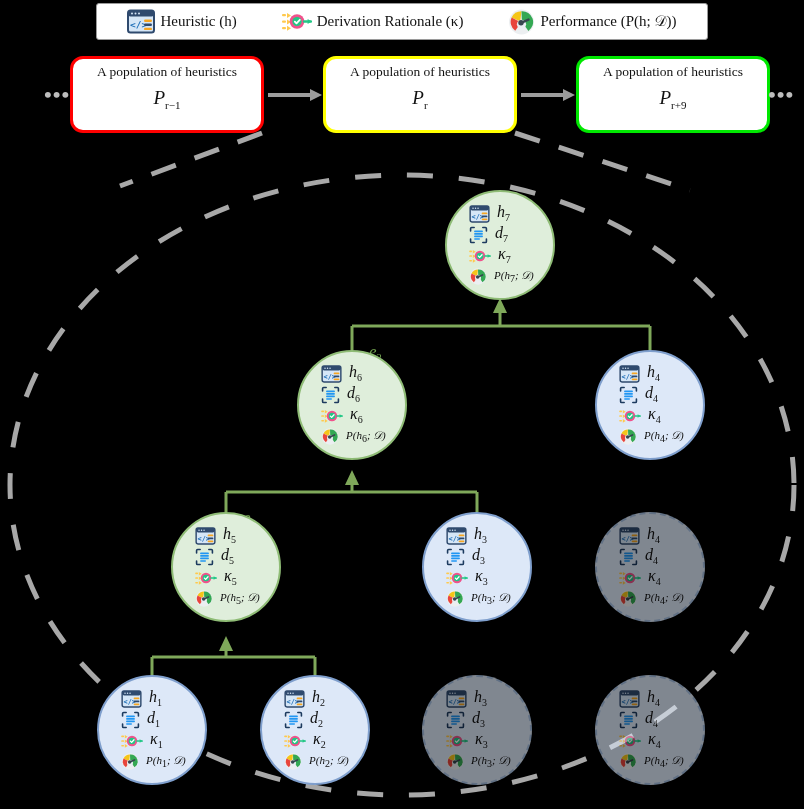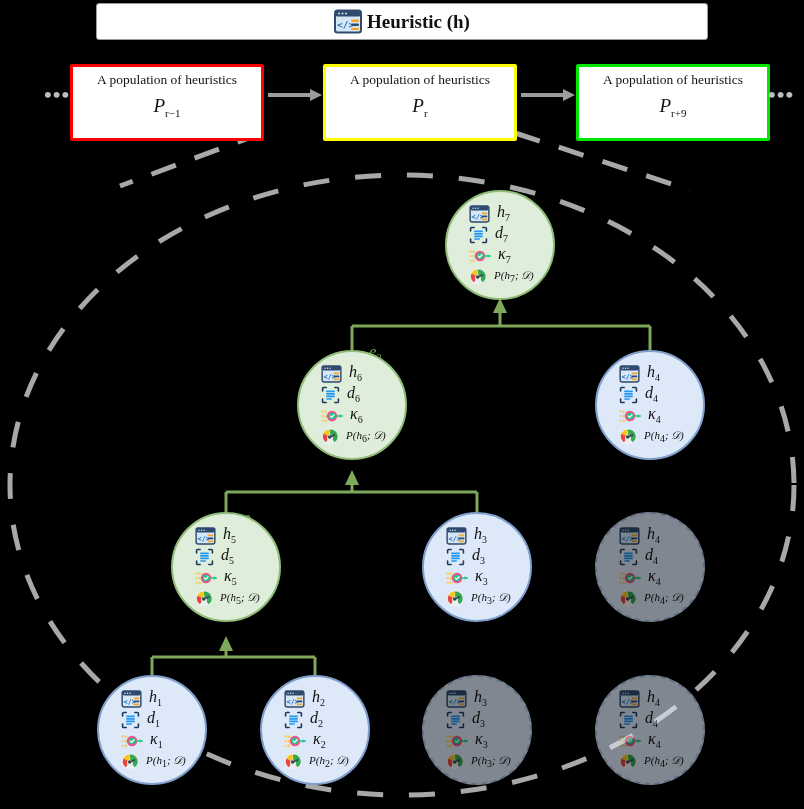--- a/index.html
+++ b/index.html
@@ -6,26 +6,26 @@
   body{width:804px;height:809px;position:relative;overflow:hidden;
        font-family:"Liberation Serif",serif;color:#111;}
   #stage{position:absolute;inset:0;width:804px;height:809px;}
 
   
   .legend{position:absolute;left:96px;top:3px;width:612px;height:37px;
           background:#fff;border:1.5px solid #9a9a9a;border-radius:3px;
           display:flex;align-items:center;justify-content:space-around;
           box-sizing:border-box;padding:0 8px;}
   .legend-item{display:flex;align-items:center;gap:5px;white-space:nowrap;}
-  .legend-label{font-size:19px;font-weight:bold;font-family:"Liberation Serif",serif;}
+  .legend-label{font-size:15px;font-weight:normal;font-family:"Liberation Serif",serif;}
 
   
-  .pop{position:absolute;width:194px;height:77px;background:#fff;border-radius:2px;
+  .pop{position:absolute;width:194px;height:77px;background:#fff;border-radius:13px;
        box-sizing:border-box;display:flex;flex-direction:column;align-items:center;
-       justify-content:flex-start;padding-top:5px;margin-top:8px;}
+       justify-content:flex-start;padding-top:5px;}
   .pop-title{font-size:13.5px;line-height:1.15;font-family:"Liberation Serif",serif;}
   .pop-sym{font-size:19px;margin-top:7px;font-family:"Liberation Serif",serif;}
   .pop-sym .cal{font-style:italic;font-family:"Liberation Serif",serif;}
   .pop-sym sub{font-size:11px;}
   #pop0{left:70px;top:56px;border:3.5px solid #ff0000;}
   #pop1{left:323px;top:56px;border:3.5px solid #ffff00;}
   #pop2{left:576px;top:56px;border:3.5px solid #00e800;}
   .dots{position:absolute;color:#bdbdbd;font-size:22px;letter-spacing:1px;font-weight:bold;}
   #dots-l{left:44px;top:82px;}
   #dots-r{left:768px;top:82px;}
@@ -108,21 +108,51 @@
           <circle cx="12" cy="4.5" r="1" fill="#d5e6f7"></circle>
         <text x="3" y="19" font-family="DejaVu Sans Mono, monospace" font-size="9.5" font-weight="bold" fill="#1f6fb8">&lt;/&gt;</text>
         <rect x="17" y="10.5" width="8" height="2.4" rx="1.2" fill="#f6a623"></rect>
         <rect x="17" y="14.6" width="8" height="2.4" rx="1.2" fill="#2f4a6e"></rect>
         <rect x="17" y="18.7" width="8" height="2.4" rx="1.2" fill="#f6a623"></rect>
       </svg>
       <span class="legend-label">Heuristic (h)</span>
     </div>
 
 
-
+    <div class="legend-item">
+      <svg class="ic" width="30" height="25" viewBox="0 0 30 25">
+        <g fill="#ffc94d">
+          <rect x="0" y="5" width="4" height="2.2" rx="1"></rect>
+          <rect x="0" y="11.5" width="4" height="2.2" rx="1"></rect>
+          <rect x="0" y="18" width="4" height="2.2" rx="1"></rect>
+          <polygon points="5,4 9,6.5 5,9"></polygon>
+          <polygon points="5,10.4 9,12.9 5,15.4"></polygon>
+          <polygon points="5,16.8 9,19.3 5,21.8"></polygon>
+        </g>
+        <circle cx="15" cy="12.5" r="7.3" fill="#f0528c"></circle>
+        <circle cx="15" cy="12.5" r="4.6" fill="#23c786"></circle>
+        <path d="M12.8,12.6 l1.7,1.8 l3.3,-3.6" stroke="#fff" stroke-width="1.8" fill="none" stroke-linecap="round" stroke-linejoin="round"></path>
+        <path d="M22,12.5 L29,12.5" stroke="#23c786" stroke-width="2.4" stroke-linecap="round"></path>
+        <polygon points="29.6,12.5 25.6,10.1 25.6,14.9" fill="#23c786"></polygon>
+      </svg>
+      <span class="legend-label">Derivation Rationale (κ)</span>
+    </div>
+
+    <div class="legend-item">
+      <svg class="ic" width="27" height="26" viewBox="0 0 27 26">
+        <circle cx="13.5" cy="13" r="12.5" fill="#eceff1"></circle>
+        <path d="M13.5,2.2 A10.8,10.8 0 0 0 3.6,8.6 L12.2,12.5 Z" fill="#f5c518"></path>
+        <path d="M3.6,8.6 A10.8,10.8 0 0 0 7.2,21.8 L13,13.4 Z" fill="#e8453c"></path>
+        <path d="M13.5,2.2 A10.8,10.8 0 0 1 20.4,21.9 L13.9,12.8 Z" fill="#34a853"></path>
+        <circle cx="13.5" cy="15.3" r="4.6" fill="#e9eef2"></circle>
+        <circle cx="13" cy="13.8" r="2.7" fill="#37474f"></circle>
+        <path d="M13,13.8 L20.5,10.6" stroke="#37474f" stroke-width="2.4" stroke-linecap="round"></path>
+      </svg>
+      <span class="legend-label">Performance (P(h; 𝒟))</span>
+    </div>
   </div>
 
   <div class="dots" id="dots-l">•••</div>
 
   <div class="pop" id="pop0">
     <div class="pop-title">A population of heuristics</div>
     <div class="pop-sym">
       <span class="cal">P</span><sub>r−1</sub>
     </div>
   </div>

